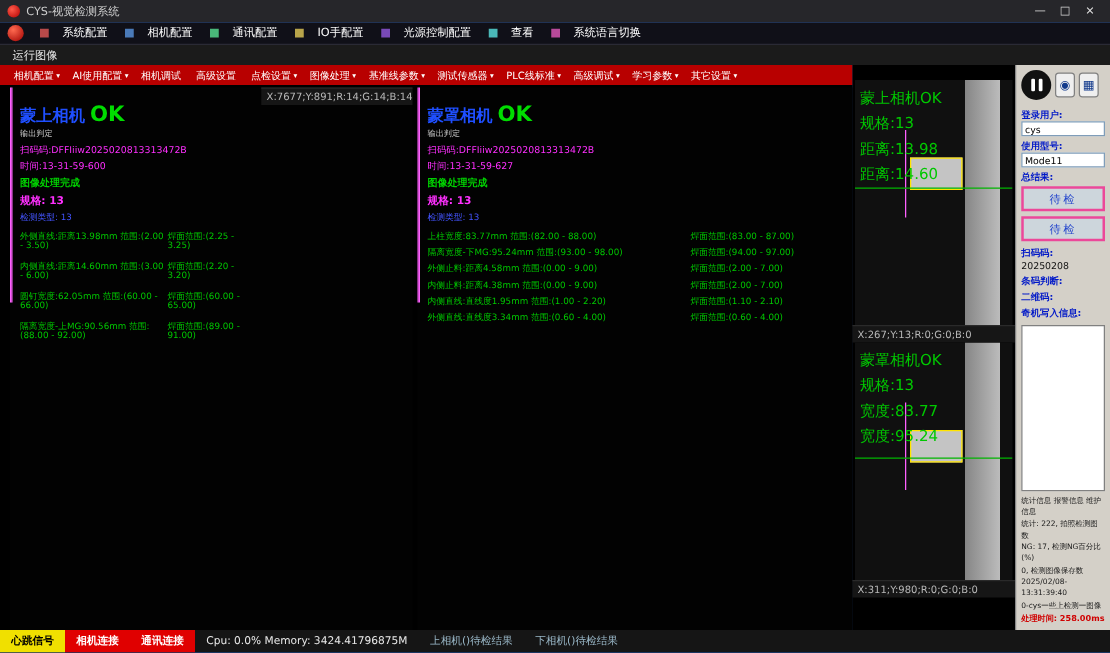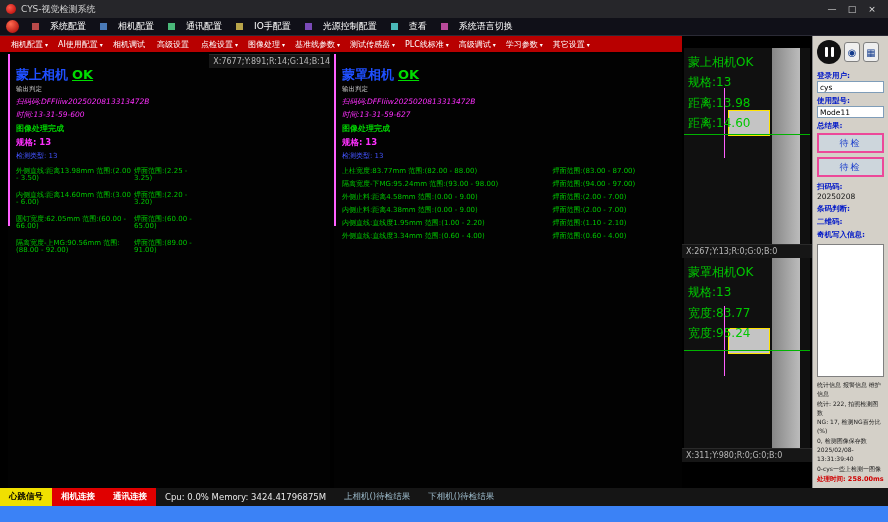--- a/index.html
+++ b/index.html
@@ -41,23 +41,23 @@
   .cameras { flex:1; display:flex; gap:4px; padding:2px 0 0 8px; background:#000; }
   .cam-panel { display:flex; flex-direction:row; background:#020202; }
   #cam-left { width:322px; }
   #cam-center { width:348px; }
   .cam-image { height:172px; position:relative; overflow:hidden; background:#0f0f0f; border-left:1px solid #ff60ff; border-right:1px solid #ff60ff; }
   .cam-info { flex:1; padding:12px 6px 0 6px; overflow:hidden; }
   .coord-bar { height:14px; background:#161616; border-top:1px solid #2a2a2a; color:#b8b8b8; font-size:8px; display:flex; align-items:center; padding-left:4px; }
 
   .cam-title-row { display:flex; align-items:baseline; gap:4px; }
   .cam-title { color:#1f4fff; font-size:13px; font-weight:bold; }
-  .cam-status { color:#00dc00; font-size:13px; font-weight:bold;text-decoration:underline; }
+  .cam-status { color:#00dc00; font-size:17px; font-weight:bold; }
   .cam-subtitle { color:#cfcfcf; font-size:6.5px; margin-top:1px; }
-  .meta-magenta { color:#ff30ff; font-size:7.5px; margin-top:3px;font-style:italic; }
+  .meta-magenta { color:#ff30ff; font-size:7.5px; margin-top:3px; }
   .meta-green { color:#00d000; font-size:8px; font-weight:bold; margin-top:3px; }
   .meta-spec { color:#ff30ff; font-size:8.5px; font-weight:bold; margin-top:3px; }
   .meta-blue { color:#4455ff; font-size:7px; margin-top:2px; }
   .meas-table { margin-top:7px; display:flex; flex-direction:column; }
   .meas-row { display:flex; color:#00c800; font-size:7px; line-height:1.0; }
   #cam-left .meas-row { margin-bottom:10px; }
   #cam-center .meas-row { margin-bottom:6px; }
   .meas-l { width:63%; }
   .meas-r { flex:1; }
 
@@ -154,20 +154,23 @@
     <div class="menu-item">
       <span class="mi-icon"></span>
       <span>查看</span>
     </div>
     <div class="menu-item">
       <span class="mi-icon"></span>
       <span>系统语言切换</span>
     </div>
   </div>
 
+  <div class="tabrow">
+    <span>运行图像</span>
+  </div>
 
   <div class="main">
 
     <div class="left-col">
 
       <div class="toolbar">
         <span class="tb-item">
             <span>相机配置</span>
             <span class="tb-arrow">▾</span>
           </span>

